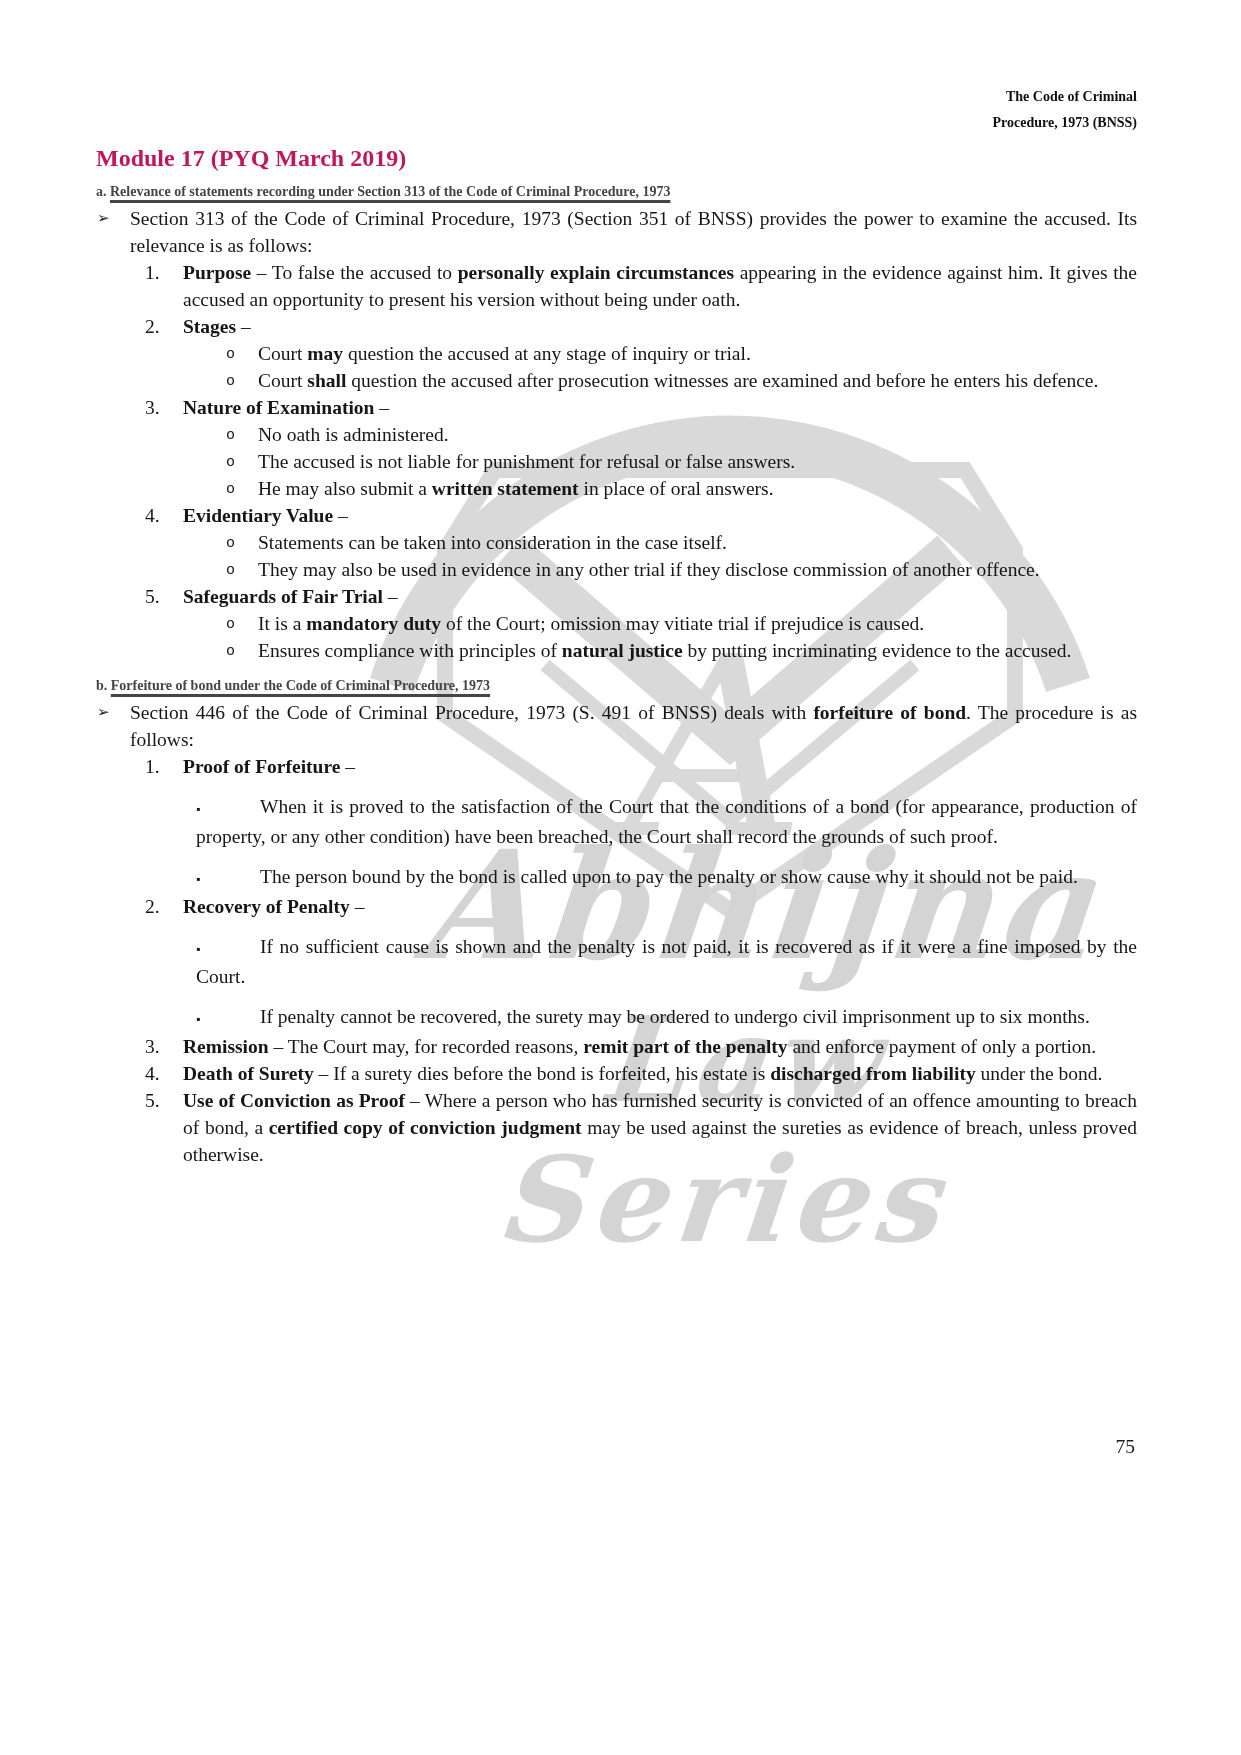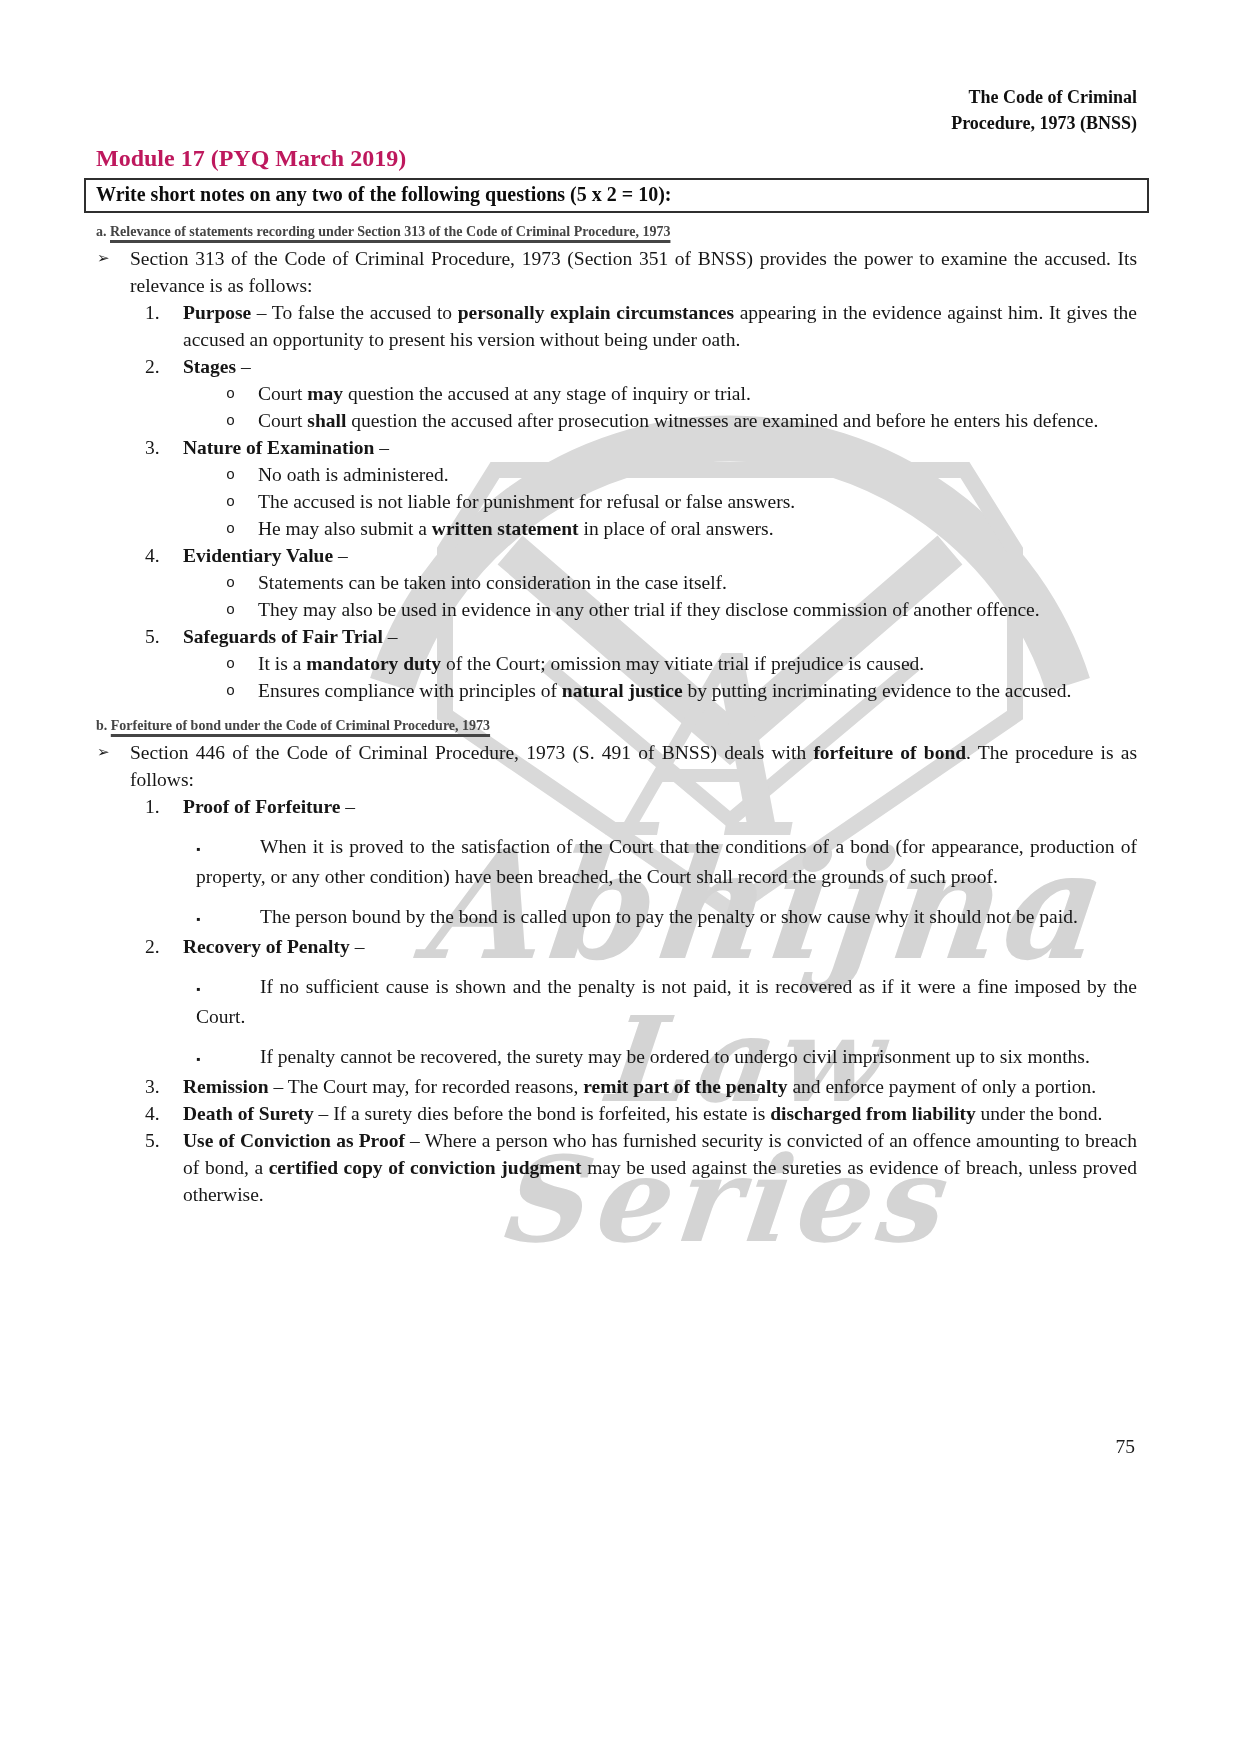--- a/index.html
+++ b/index.html
@@ -23,21 +23,21 @@
     font-family:"DejaVu Serif","Liberation Serif",serif;
     font-style:italic; font-weight:bold; font-size:118px; line-height:140px;
     letter-spacing:6px; transform:skewX(-8deg); color:#d4d4d4;
   }
   
   .content {
     position:relative; z-index:2;
     padding:84px 104px 0 96px;
     font-size:19.5px; line-height:27px;
   }
-  .doc-header { text-align:right; font-weight:bold; font-size:18px; line-height:26px; color:#101010; }
+  .doc-header { text-align:right; font-weight:bold; font-size:14px; line-height:26px; color:#101010; }
   .module-title { margin:8px 0 0 0; font-size:24px; line-height:29px; font-weight:bold; color:#be185d; }
   .question-box {
     margin:5px -12px 0 -12px;
     border:2px solid #2f2f2f;
     padding:1px 10px 3px 10px;
     font-weight:bold; font-size:20px; line-height:27px; color:#0d0d0d;
   }
   .sec-head { margin:5px 0 0 0; font-weight:bold; font-size:14px; line-height:27px; color:#454545; }
   .sec-head.secb { margin-top:8px; }
   .sec-underline { text-decoration:underline; text-decoration-thickness:2.5px; text-underline-offset:4px; }
@@ -71,23 +71,20 @@
 
   <div class="content">
 
     <div class="doc-header">
       <div>The Code of Criminal</div>
       <div>Procedure, 1973 (BNSS)</div>
     </div>
 
     <h1 class="module-title">Module 17 (PYQ March 2019)</h1>
 
-    <div class="question-box">
-      <span>Write short notes on any two of the following questions (5 x 2 = 10):</span>
-    </div>
 
     <p class="sec-head">
       <span class="sec-label">a.</span>
       <span class="sec-underline">Relevance of statements recording under Section 313 of the Code of Criminal Procedure, 1973</span>
     </p>
 
     <p class="arrow-p just">
       <span class="arrow">➢</span>
       <span><span>Section 313 of the Code of Criminal Procedure, 1973 (Section 351 of BNSS) provides the power to examine the accused. Its relevance is as follows:</span></span>
     </p>

